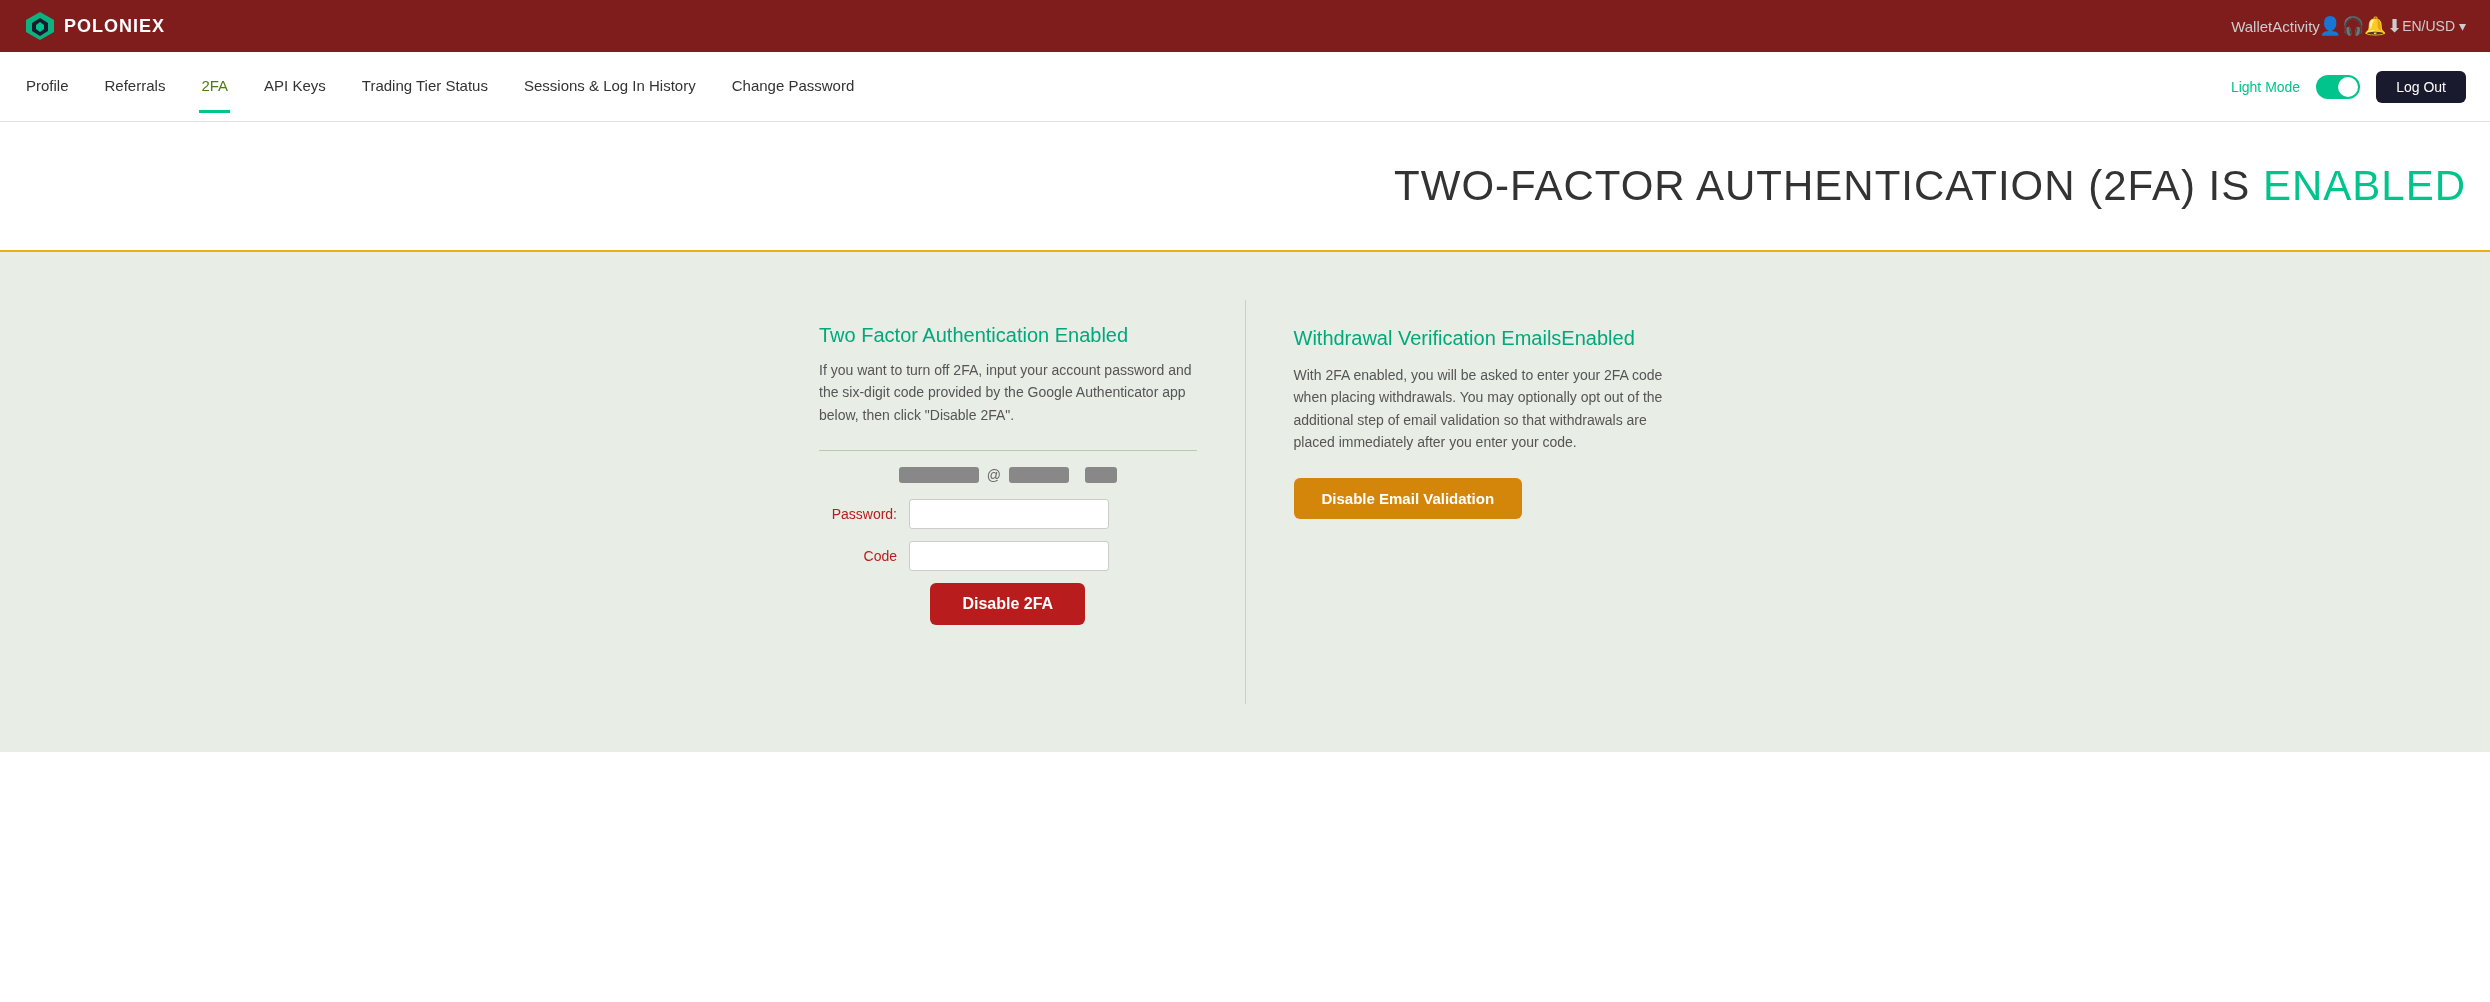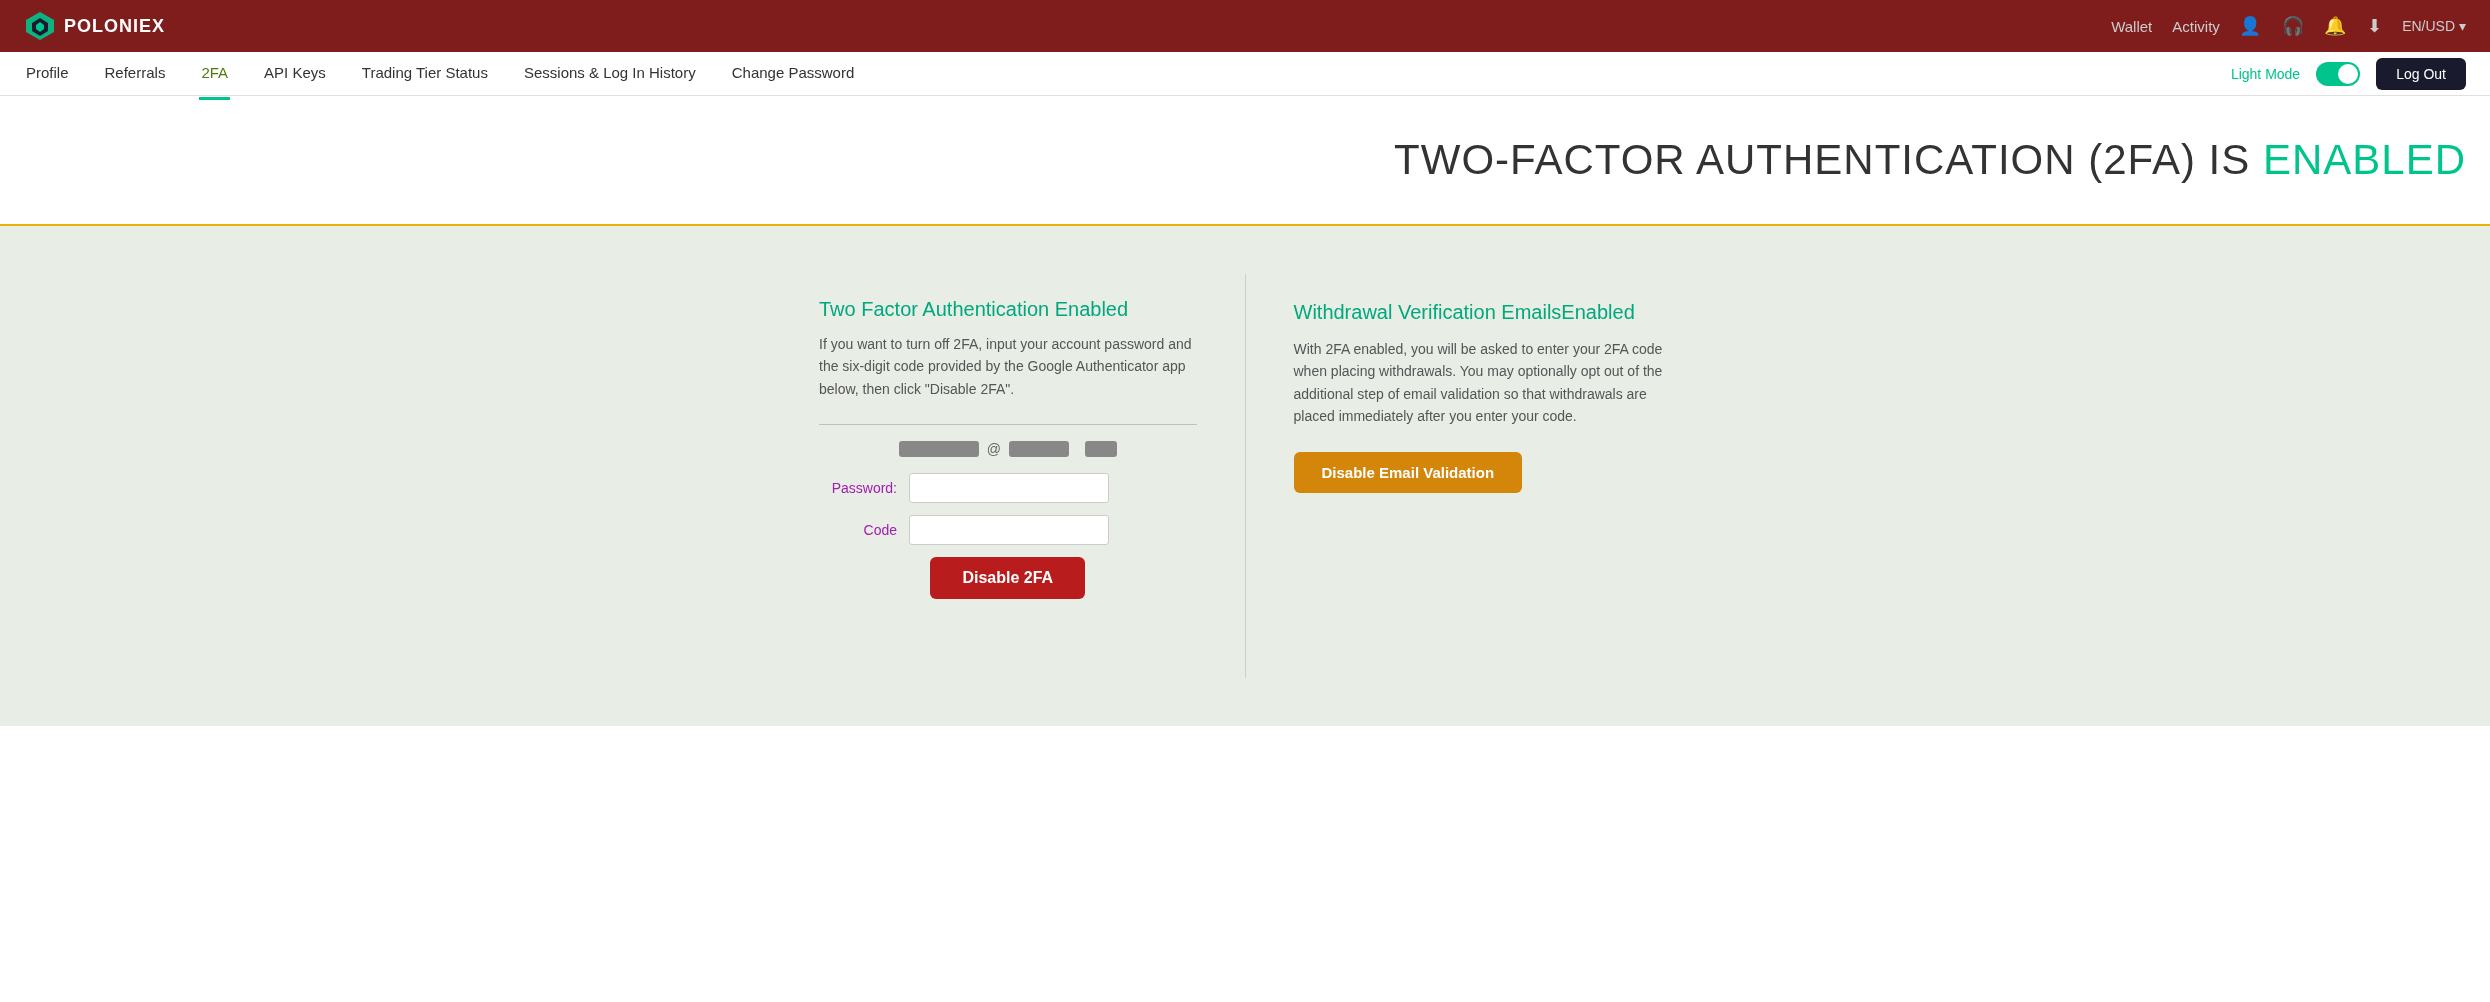--- a/index.html
+++ b/index.html
@@ -9,30 +9,30 @@
     .top-nav {
       display: flex; align-items: center; height: 52px;
       background: #7f1d1d; padding: 0 24px; gap: 28px;
     }
     .logo-area { display: flex; align-items: center; gap: 8px; margin-right: 8px; }
     .logo-icon { width: 32px; height: 32px; }
     .logo-text { color: #fff; font-weight: 700; font-size: 18px; letter-spacing: 1px; }
     .top-nav-links { display: flex; align-items: center; gap: 24px; flex: 1; }
     .top-nav-link { color: #ccc; font-size: 15px; text-decoration: none; cursor: pointer; }
     .top-nav-link.has-arrow::after { content: ' ▾'; font-size: 11px; }
-    .top-nav-right { display: flex; align-items: center; gap: 20px; margin-left: auto; }
+    .top-nav-right { display: flex; align-items: center; margin-left: auto; }
     .top-nav-right-link { color: #ccc; font-size: 15px; cursor: pointer; }
     .icon-btn { color: #ccc; font-size: 18px; cursor: pointer; background: none; border: none; }
     .currency-btn { color: #ccc; font-size: 14px; cursor: pointer; }
     .currency-btn::after { content: ' ▾'; }
 
     
     .sub-nav {
       display: flex; align-items: center; border-bottom: 1px solid #e0e0e0;
-      padding: 0 24px; height: 44px; background: #fff; gap: 32px;
+      padding: 0 24px; height: 70px; background: #fff; gap: 32px;
     }
     .sub-nav-item {
       font-size: 15px; color: #333; cursor: pointer; padding: 0 2px;
       height: 52px; display: flex; align-items: center;
       text-decoration: none; border-bottom: 3px solid transparent;
     }
     .sub-nav-item.active { color: #4d7c0f; border-bottom: 3px solid #00c48c; font-weight: 500; }
     .sub-nav-right { margin-left: auto; display: flex; align-items: center; gap: 16px; }
     .light-mode-label { font-size: 14px; color: #00c48c; }
     .toggle-switch {
@@ -65,21 +65,21 @@
     .content-wrapper { display: flex; gap: 0; max-width: 900px; width: 100%; }
 
     
     .left-panel {
       flex: 1; padding: 24px 48px 24px 24px;
       border-right: 1px solid #c8d4c2;
     }
     .panel-title { color: #00a87c; font-size: 20px; font-weight: 500; margin-bottom: 12px; }
     .panel-desc { color: #555; font-size: 14px; line-height: 1.6; margin-bottom: 24px; }
     .form-row { display: flex; align-items: center; margin-bottom: 12px; }
-    .form-label { font-size: 14px; color: #a21caf; width: 90px; text-align: right; padding-right: 12px; }
+    .form-label { font-size: 14px; color: #b91c1c; width: 90px; text-align: right; padding-right: 12px; }
     .form-input {
       border: 1px solid #ccc; background: #fff; padding: 6px 10px;
       font-size: 14px; width: 200px; border-radius: 3px;
     }
     .email-row { display: flex; justify-content: center; align-items: center; margin-bottom: 16px; gap: 8px; }
     .email-block {
       background: #888; height: 16px; border-radius: 3px;
     }
     .divider { border: none; border-top: 1px solid #b8c8b2; margin: 16px 0; }
     .disable-btn {

